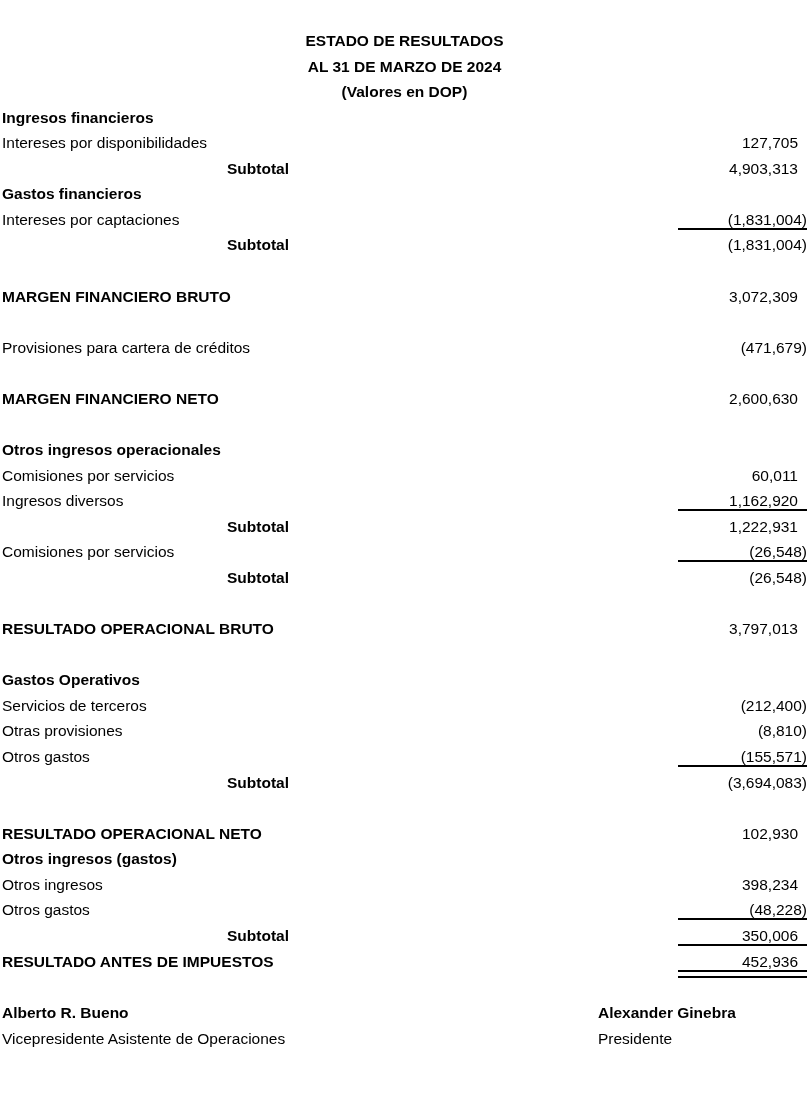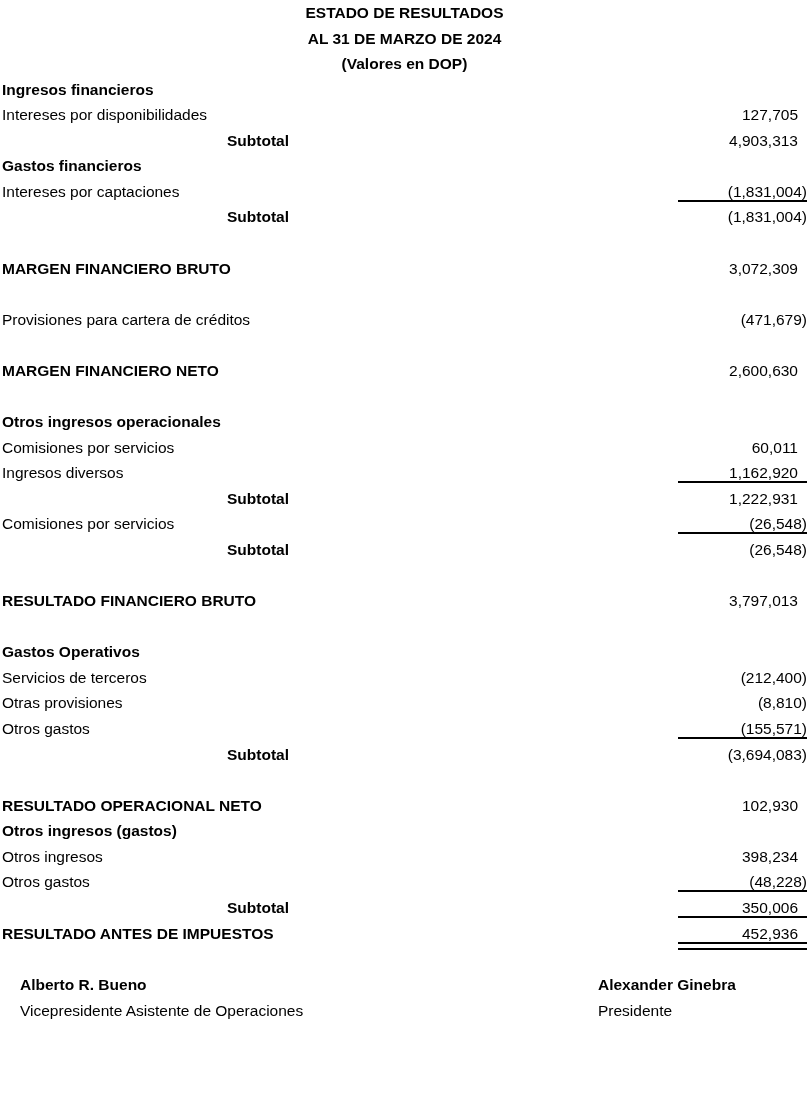--- a/index.html
+++ b/index.html
@@ -6,21 +6,21 @@
   html, body { margin: 0; padding: 0; }
   body {
     width: 809px;
     height: 1100px;
     background: #ffffff;
     color: #000000;
     font-family: "Liberation Sans", sans-serif;
     font-size: 15.5px;
     overflow: hidden;
   }
-  .doc { width: 809px; height: 925px; position: relative; }
+  .doc { width: 809px; height: 925px; position: relative; margin-top: 28px; }
 
   
   .trow {
     height: 25.58px;
     line-height: 25.58px;
     text-align: center;
     font-weight: bold;
     white-space: nowrap;
   }
 
@@ -50,21 +50,21 @@
   }
   .rule.double {
     height: 8px;
     bottom: -4px;
     border-top: 2px solid #000;
     border-bottom: 2px solid #000;
   }
 
   
   .sig-row { position: relative; height: 25.58px; line-height: 25.58px; }
-  .sig-left  { position: absolute; left: 20px;   white-space: nowrap; }
+  .sig-left  { position: absolute; left: 2px;   white-space: nowrap; }
   .sig-right { position: absolute; left: 598px; white-space: nowrap; }
   .sig-name { font-weight: bold; }
 </style>
 </head>
 <body>
 
 <div class="doc">
 
   <div class="trow">ESTADO DE RESULTADOS</div>
   <div class="trow">AL 31 DE MARZO DE 2024</div>
@@ -130,21 +130,21 @@
         <span class="label">Comisiones por servicios</span>
         <span class="value neg">(26,548)</span>
         <span class="rule single"></span>
       </div>
       <div class="row subtotal">
         <span class="label">Subtotal</span>
         <span class="value neg">(26,548)</span>
       </div>
       <div class="row blank"></div>
       <div class="row total">
-        <span class="label">RESULTADO FINANCIERO BRUTO</span>
+        <span class="label">RESULTADO OPERACIONAL BRUTO</span>
         <span class="value pos">3,797,013</span>
       </div>
       <div class="row blank"></div>
       <div class="row section">
         <span class="label">Gastos Operativos</span>
       </div>
       <div class="row item">
         <span class="label">Servicios de terceros</span>
         <span class="value neg">(212,400)</span>
       </div>

